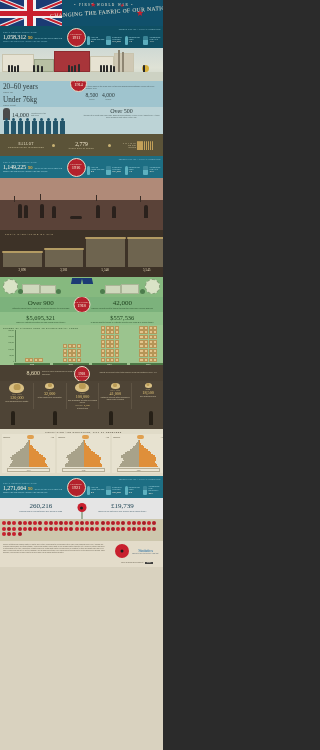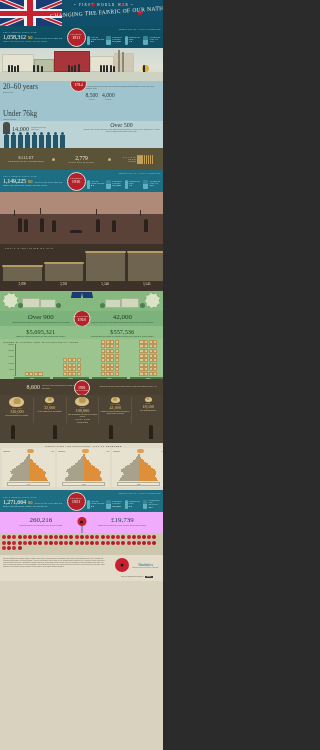--- a/index.html
+++ b/index.html
@@ -153,21 +153,21 @@
   .pyr-half{position:absolute;top:0;bottom:0;width:50%;}
   .pyr-half.l{left:0;}
   .pyr-half.r{right:0;}
   .pbarr{position:absolute;height:1.5px;}
   .pbarr.l{right:0;background:#a8a28a;}
   .pbarr.r{left:0;background:#df8f3a;}
   .pyr-cap{text-align:center;font-size:2.1px;color:#4a4436;border:.4px solid #b5ae97;margin:1px 4px 0;
       font-family:"Liberation Serif",serif;background:#ece7d6;}
 
   
-  .poppy-band{background:#f0abfc;position:relative;height:43px;}
+  .poppy-band{background:#e5e5e5;position:relative;height:43px;}
   .poppy{width:9px;height:9px;border-radius:50%;background:#c8202e;position:relative;margin:0 auto;}
   .poppy::after{content:"";position:absolute;left:50%;top:50%;transform:translate(-50%,-50%);
       width:3px;height:3px;border-radius:50%;background:#1d1d1d;}
   .pstem{width:.7px;height:12px;background:#5d7a4e;margin:0 auto;}
   .pfield{position:absolute;left:0;right:0;bottom:0;height:22px;background:#cdc7ad;}
 
   
   .foot{background:#e3dcca;padding:3px;display:flex;gap:2px;}
   .foot .src{flex:1;font-size:1.45px;line-height:1.35;color:#6a6352;}
   .foot .logos{width:58px;text-align:center;}
@@ -277,21 +277,21 @@
     <div class="ped" style="left:110px;height:7px;"></div>
     <div class="ped" style="left:113px;height:6px;"></div>
     <div class="ped" style="left:143px;height:7px;"></div>
   </div>
 
   <div class="sea sec">
     <div class="r2">
       <div class="half" style="padding-left:3px;">
         <div class="hbig">20–60 years</div>
         <div class="hsub">eligible age</div>
-        <div class="hbig" style="margin-top:16px">Under 76kg</div>
+        <div class="hbig" style="margin-top:2px">Under 76kg</div>
         <div class="hsub">eligible weight</div>
       </div>
       <div class="half" style="padding:2px 3px 0 8px;">
         <div class="nano" style="color:#4c6163;">10 troop ships in the main body of the New Zealand Expeditionary Force left on 16 October 1914</div>
         <div style="display:flex;gap:4px;align-items:baseline;margin-top:2px;">
           <div class="ctr">
             <div style="font-size:5.6px;font-family:'Liberation Serif',serif;color:#2f3c3d;">8,500</div>
             <div class="nano" style="color:#5a6b6b;">troops</div>
           </div>
           <div class="ctr">

